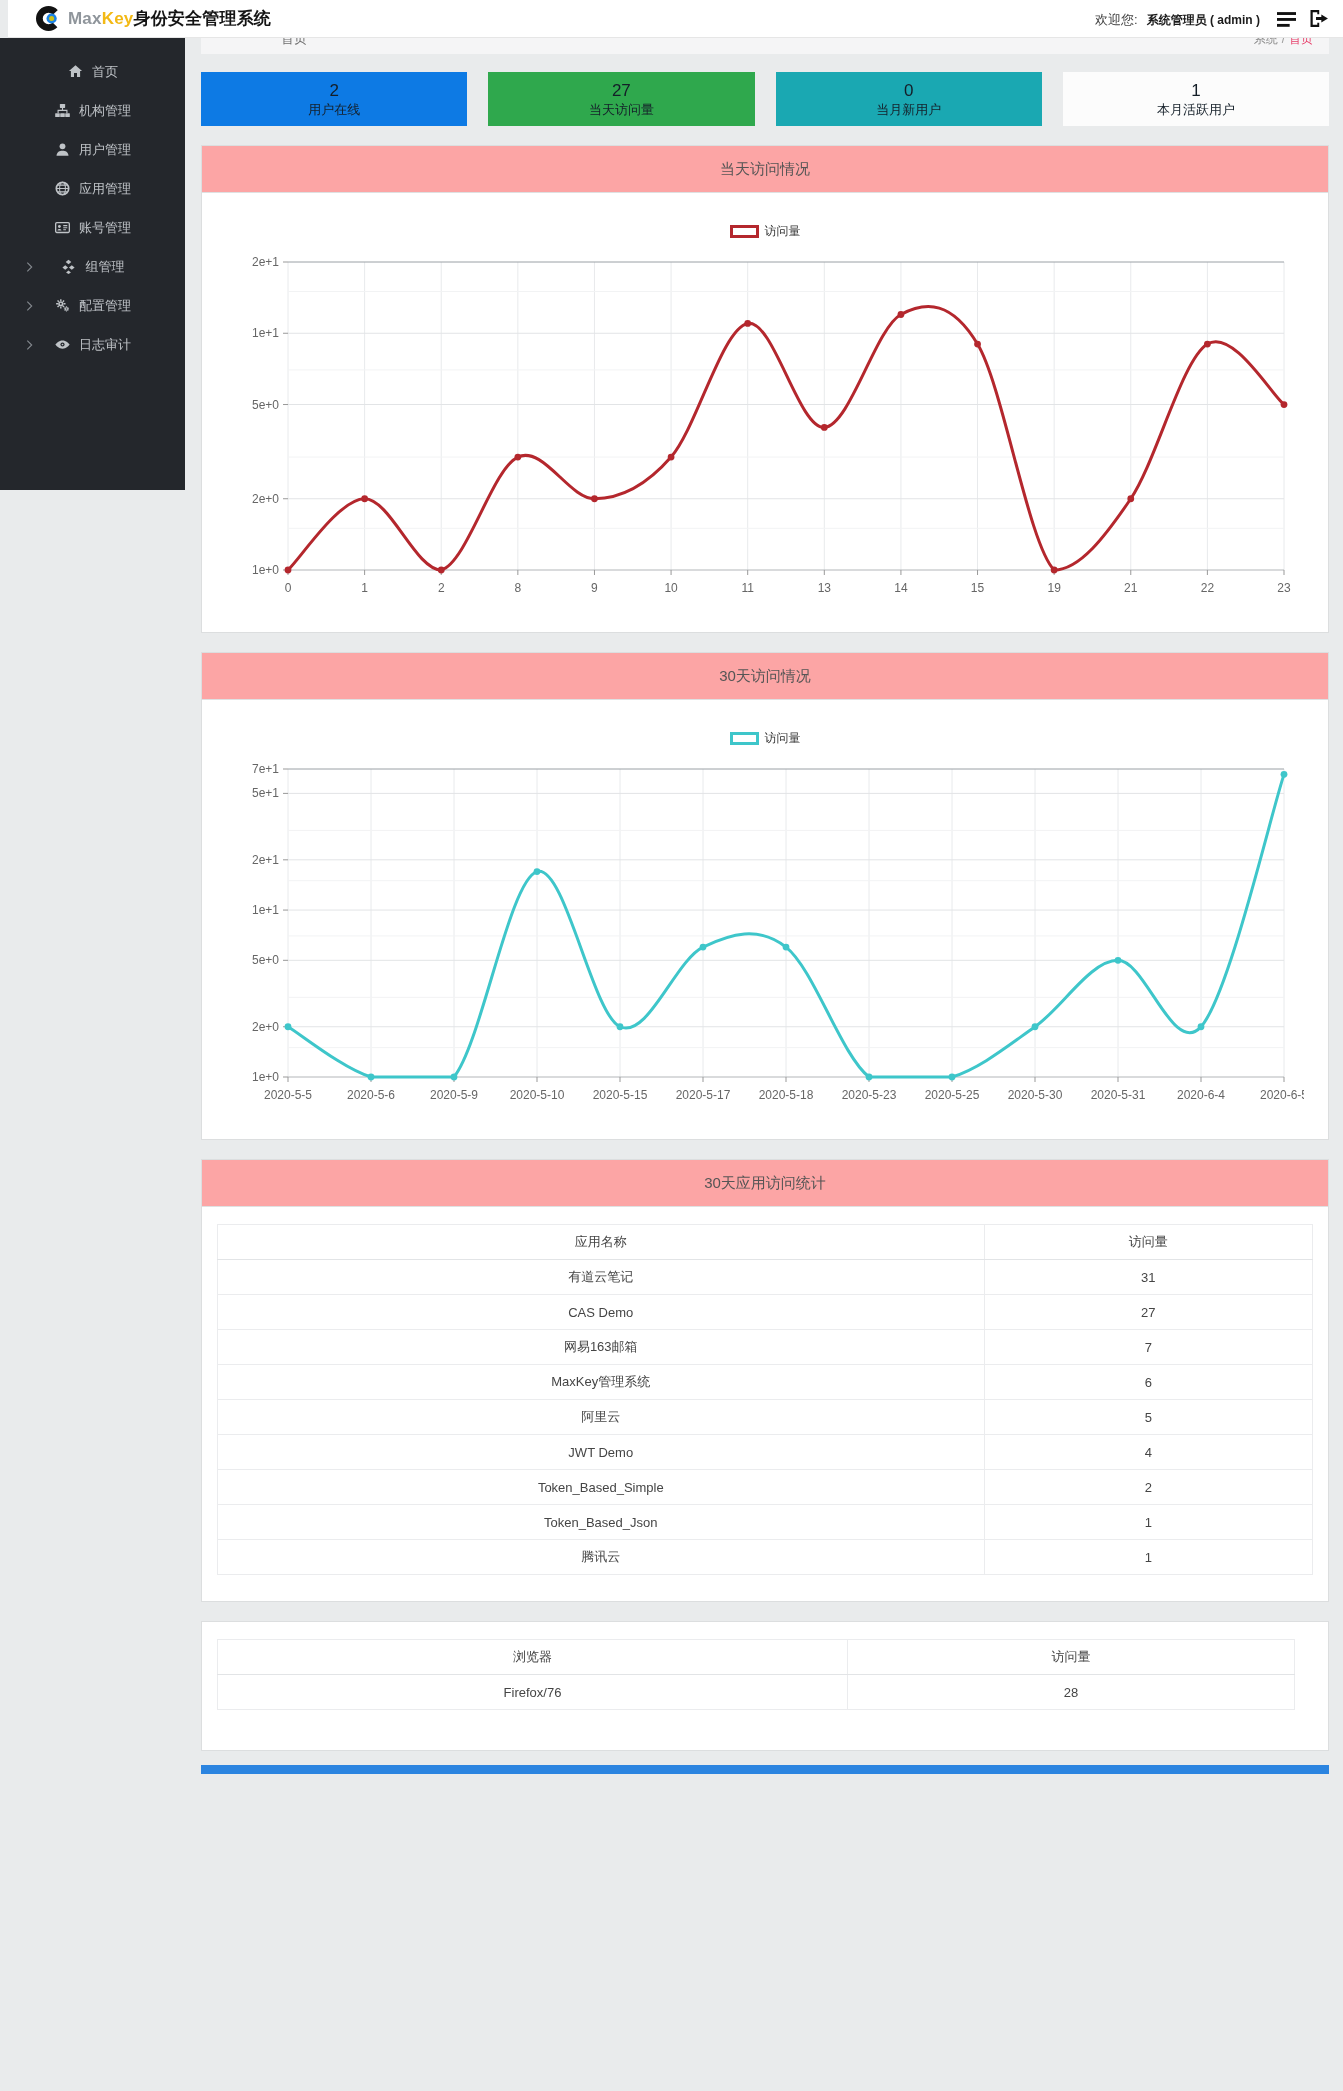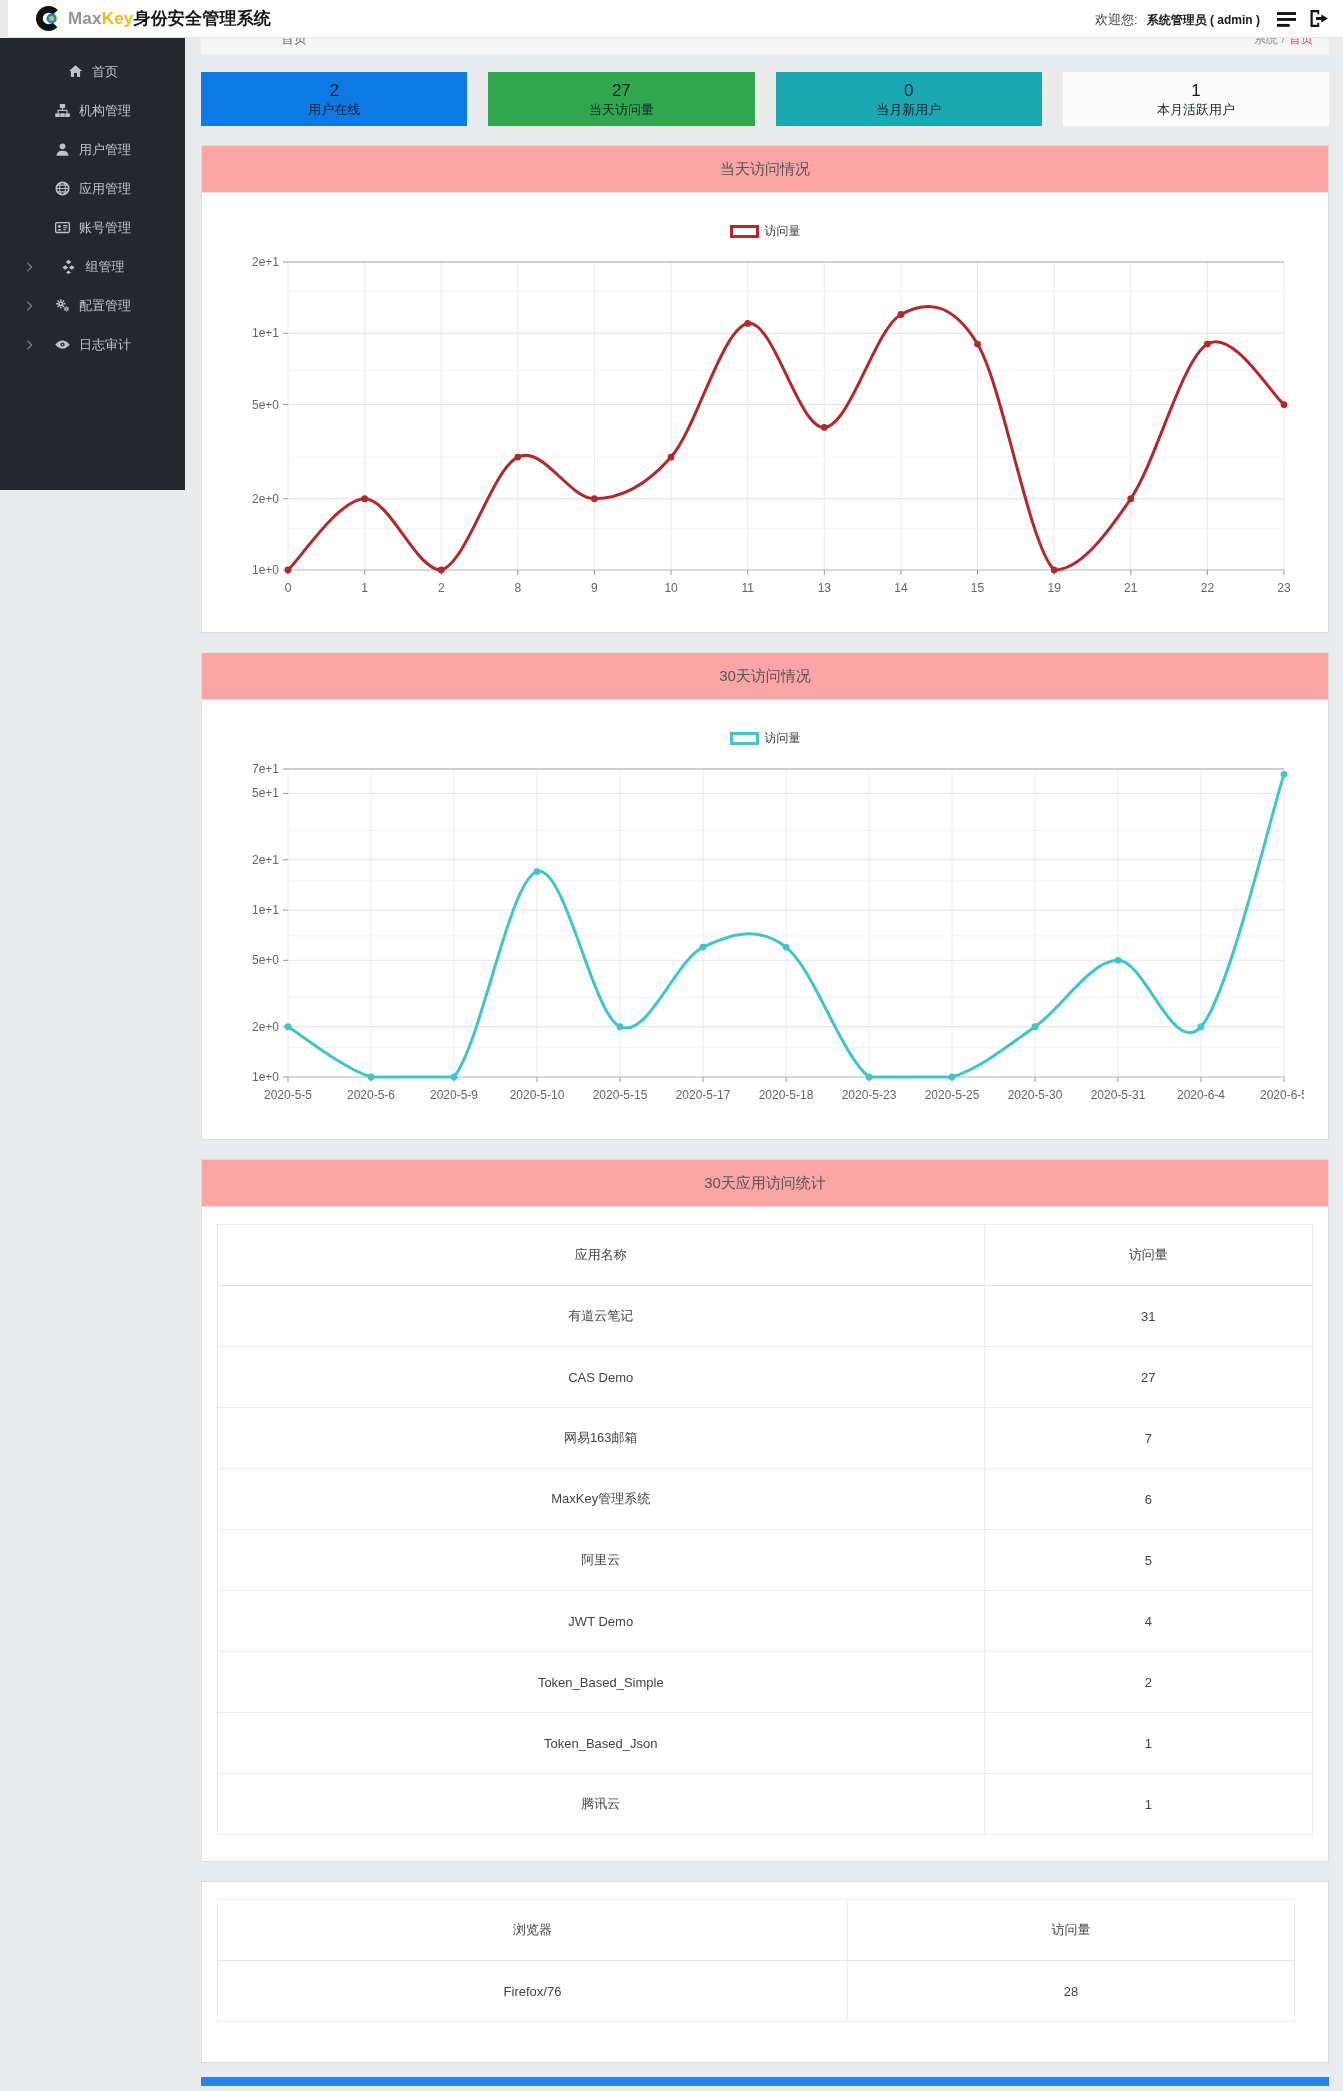--- a/index.html
+++ b/index.html
@@ -62,21 +62,21 @@
   }
   .panel-body { background:#fff; }
   .chart-body { padding:30px 8px 12px 8px; }
   .legend-row { display:flex; justify-content:center; align-items:center; margin-bottom:8px; cursor:pointer; }
   .legend-swatch { width:29px; height:13px; background:#fff; border:3px solid #999; display:inline-block; }
   .legend-label { font-size:12px; color:#333; margin-left:6px; }
   .chart-svg { display:block; margin:0 auto; }
   .table-body { padding:17px 15px 26px 15px; }
   table.data-table { width:100%; border-collapse:collapse; border:1px solid #dbdddf; background:#fff; }
   table.data-table th, table.data-table td {
-    height:61px; text-align:center; font-size:13px; color:#454545; font-weight:normal;
+    height:35px; text-align:center; font-size:13px; color:#454545; font-weight:normal;
     border:1px solid #ebecee;
   }
   table.data-table thead th { border-bottom:1px solid #e2e4e6; }
   .browser-body { padding:17px 33px 40px 15px; }
   .footer-bar { height:9px; margin-top:14px; }
 </style>
 </head>
 <body>
 
 <header class="topbar">

